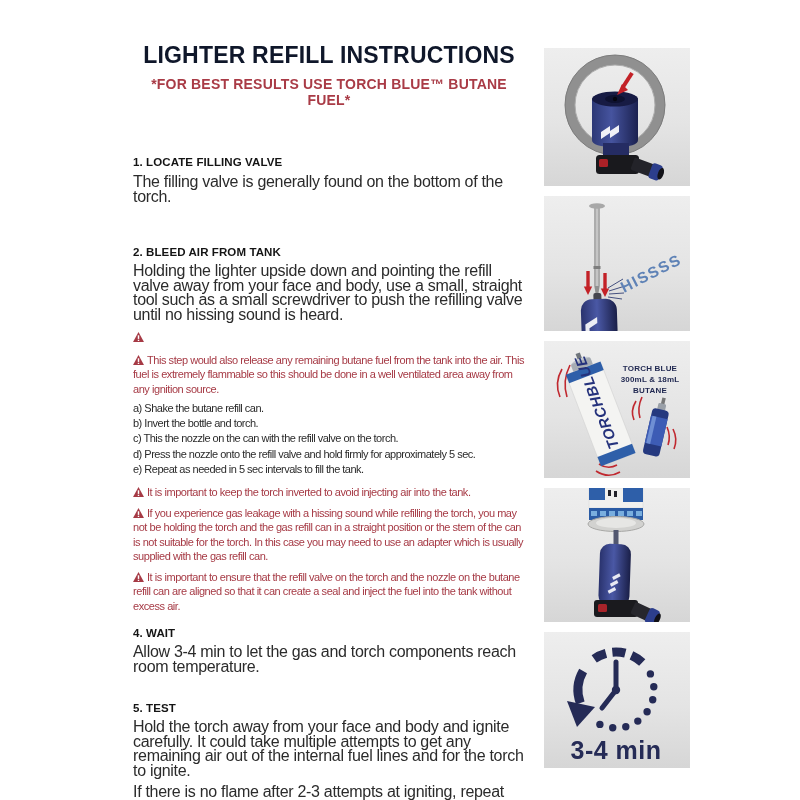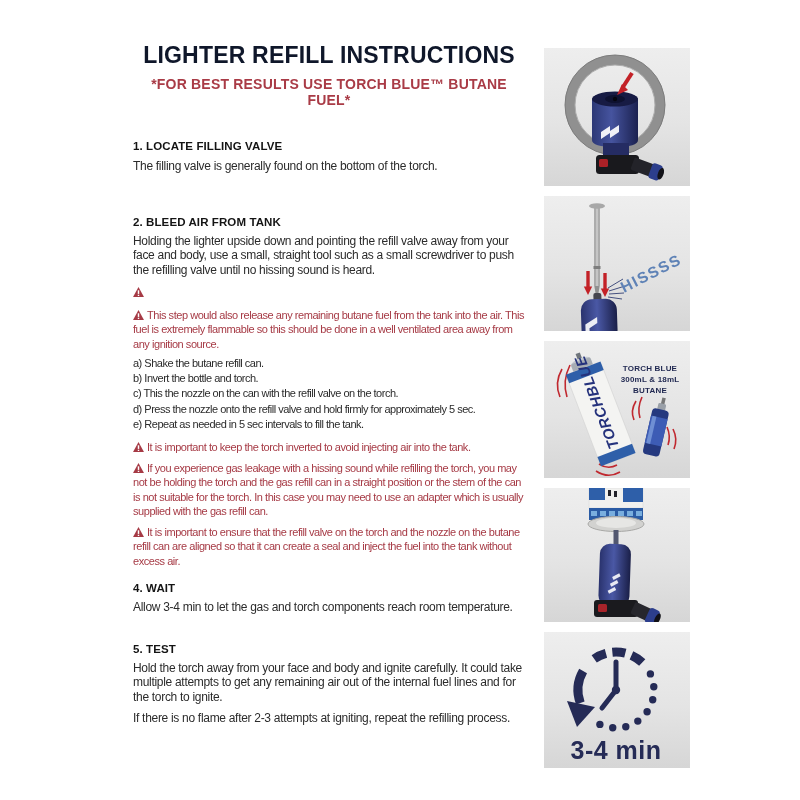--- a/index.html
+++ b/index.html
@@ -11,25 +11,25 @@
   .text-col { position:absolute; left:133px; top:42px; width:392px; color:#2b2b2b; }
   .title {
     font-size:23px; line-height:27px; font-weight:700; color:#0f172a;
     text-align:center; letter-spacing:0.2px;
   }
   .subtitle {
     margin-top:7px; font-size:14px; font-weight:700; color:#a93b46;
     text-align:center; letter-spacing:0.2px;
   }
   .sec-h { font-size:11.5px; font-weight:700; color:#141414; letter-spacing:0.1px; }
-  .body-p { font-size:12px; line-height:14.5px; letter-spacing:-0.3px; }
+  .body-p { font-size:16px; line-height:14.5px; letter-spacing:-0.3px; }
   .warn-p { font-size:11px; line-height:14.5px; letter-spacing:-0.45px; color:#a63a45; }
   .warn-icon { display:inline-block; vertical-align:-1px; margin-right:3px; }
   .step { font-size:11px; line-height:15.2px; letter-spacing:-0.5px; white-space:nowrap; }
-  .mt32{margin-top:32px}.mt26{margin-top:42px}.mt24{margin-top:28px}.mt20{margin-top:20px}
+  .mt32{margin-top:48px}.mt26{margin-top:42px}.mt24{margin-top:28px}.mt20{margin-top:20px}
   .mt14{margin-top:14px}.mt8{margin-top:8px}.mt7{margin-top:7px}.mt6{margin-top:6px}.mt5{margin-top:5px}
   .fig-col { position:absolute; left:544px; top:48px; width:146px; display:flex; flex-direction:column; gap:10px; }
   .fig { width:146px; background:linear-gradient(180deg,#eeeeee 0%,#e4e4e4 55%,#d6d6d6 100%); }
   .fig svg { display:block; }
 </style>
 </head>
 <body>
 
 <div class="page">
 

